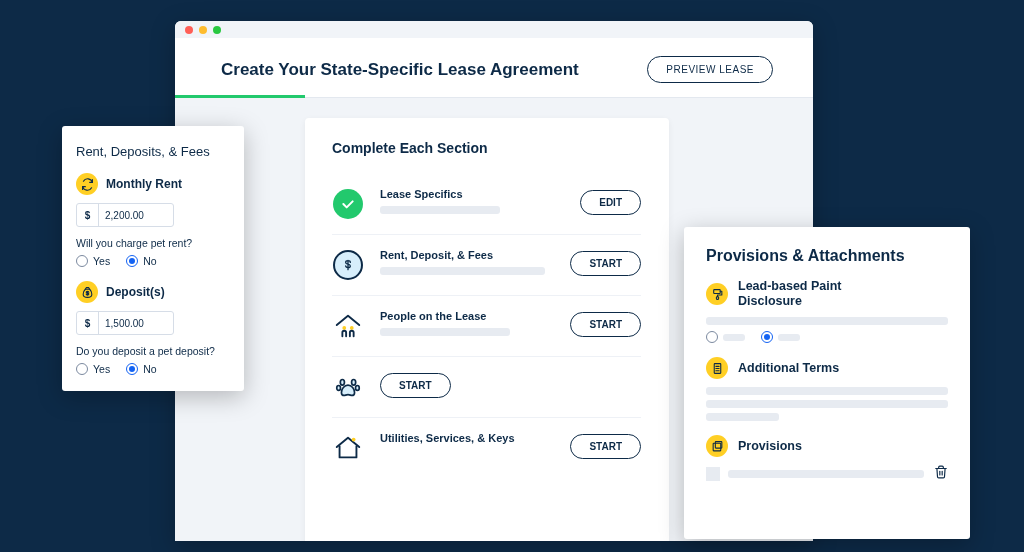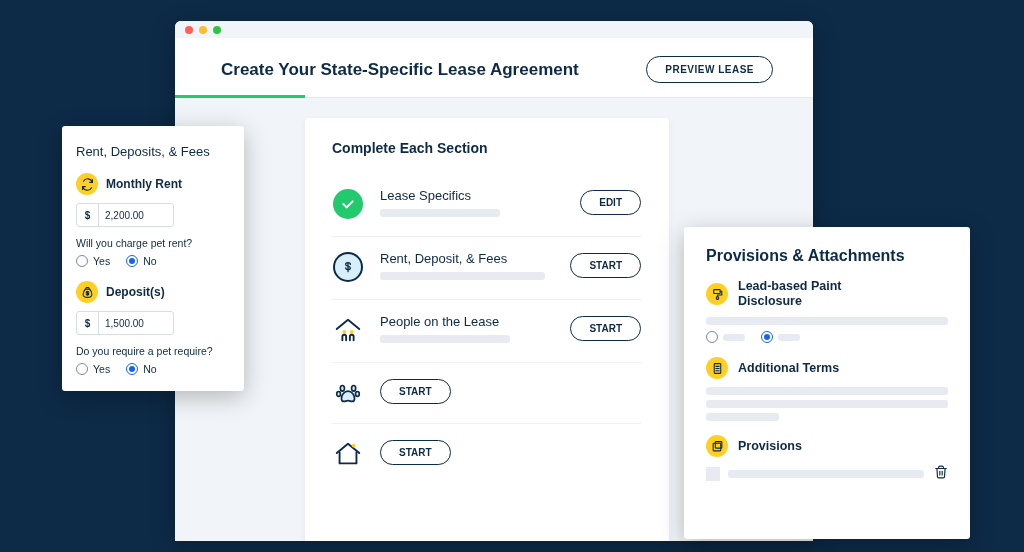--- a/index.html
+++ b/index.html
@@ -56,21 +56,21 @@
     left:0; bottom:-1px;
     width:130px; height:3px;
     background:#22c96d;
   }
   .btn-outline {
     border:1.5px solid #0d2a47;
     color:#0d2a47;
     background:#fff;
     border-radius:999px;
     font-size:10px;
-    font-weight:700;
+    font-weight:400;
     letter-spacing:.5px;
     padding:7px 18px;
     cursor:pointer;
   }
 
   .main-body {
     background:#f1f4f8;
     padding:20px 0 0 0;
     height: 470px;
   }
@@ -98,21 +98,21 @@
   .sect-row:last-child { border-bottom:none; }
   .sect-icon-wrap {
     width:32px; height:32px; flex:0 0 32px;
     display:flex; align-items:center; justify-content:center;
   }
   .sect-icon-circle { width:30px; height:30px; border-radius:50%; display:flex; align-items:center; justify-content:center; }
   .ic-green { background:#22c96d; color:#fff; }
   .ic-dollar { background:#d7eefb; border:2px solid #0d2a47; }
   .ic-plain svg { width:30px; height:30px; }
   .sect-main { flex:1 1 auto; }
-  .sect-title { font-size:13px; font-weight:400; color:#0d2a47; margin-bottom:6px; }
+  .sect-title { font-size:11px; font-weight:700; color:#0d2a47; margin-bottom:6px; }
   .skel-line { height:8px; background:#e7ebf1; border-radius:3px; margin-bottom:5px; }
   .btn-round {
     border:1.5px solid #0d2a47;
     background:#fff;
     border-radius:999px;
     font-size:10px;
     font-weight:700;
     padding:6px 18px;
     cursor:pointer;
     color:#0d2a47;
@@ -287,20 +287,23 @@
       </div>
 
       <div class="sect-row">
         <div class="sect-icon-wrap ic-plain">
           <svg viewBox="0 0 32 32" fill="none" stroke="#0d2a47" stroke-width="2" stroke-linecap="round" stroke-linejoin="round">
             <path d="M4 15 L16 5 L28 15"></path>
             <path d="M7 14v12h18V14"></path>
             <circle cx="22" cy="7" r="2" fill="#ffcf24" stroke="none"></circle>
           </svg>
         </div>
+        <div class="sect-main">
+          <div class="sect-title">Utilities, Services, &amp; Keys</div>
+        </div>
         <button class="btn-round">START</button>
       </div>
 
     </div>
   </div>
 </div>
 
 <div class="left-card">
   <h3>Rent, Deposits, &amp; Fees</h3>
 
@@ -337,21 +340,21 @@
           <path d="M8 6h8c3 3 4 6 4 9 0 4-3 6-8 6s-8-2-8-6c0-3 1-6 4-9z"></path>
           <path d="M12 10v7M14.5 11.5c0-1-1.1-1.8-2.5-1.8s-2.5.8-2.5 1.8 1.1 1.4 2.5 1.7 2.5.7 2.5 1.7-1.1 1.8-2.5 1.8-2.5-.8-2.5-1.8"></path>
         </svg>
     </div>
     <span>Deposit(s)</span>
   </div>
   <div class="money-input">
     <div class="pre">$</div>
     <div class="val">1,500.00</div>
   </div>
-  <div class="q-text">Do you require a pet require?</div>
+  <div class="q-text">Do you deposit a pet deposit?</div>
   <div class="radio-row" style="margin-bottom:0">
     <label class="radio">
         <span class="r"></span>
         <span>Yes</span>
       </label>
     <label class="radio sel">
         <span class="r"></span>
         <span>No</span>
       </label>
   </div>

